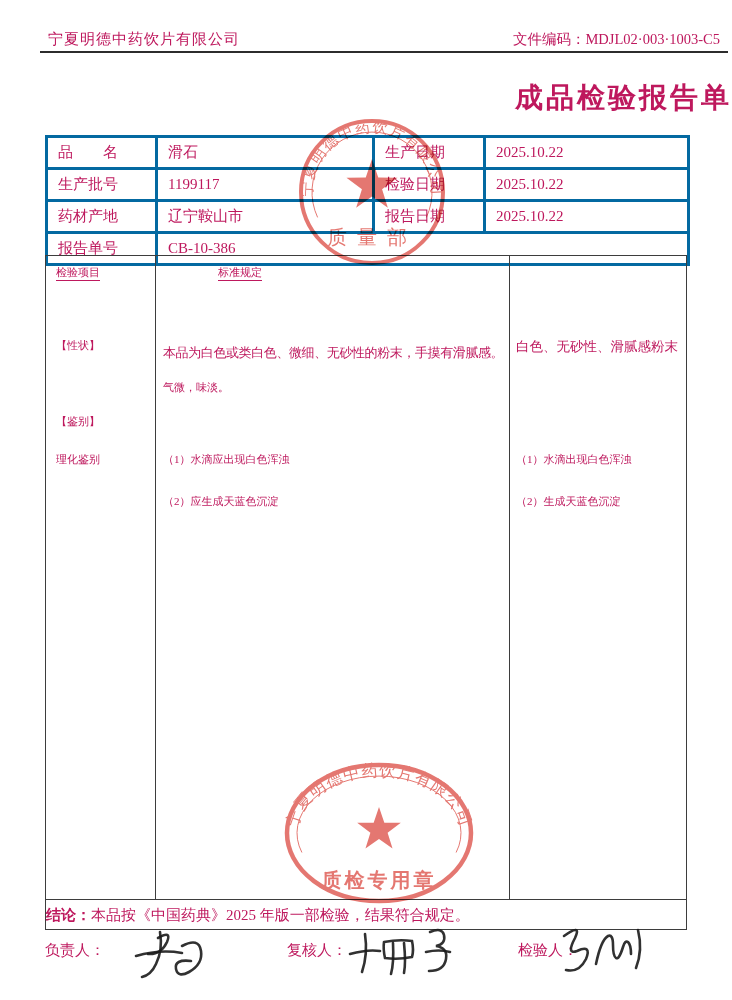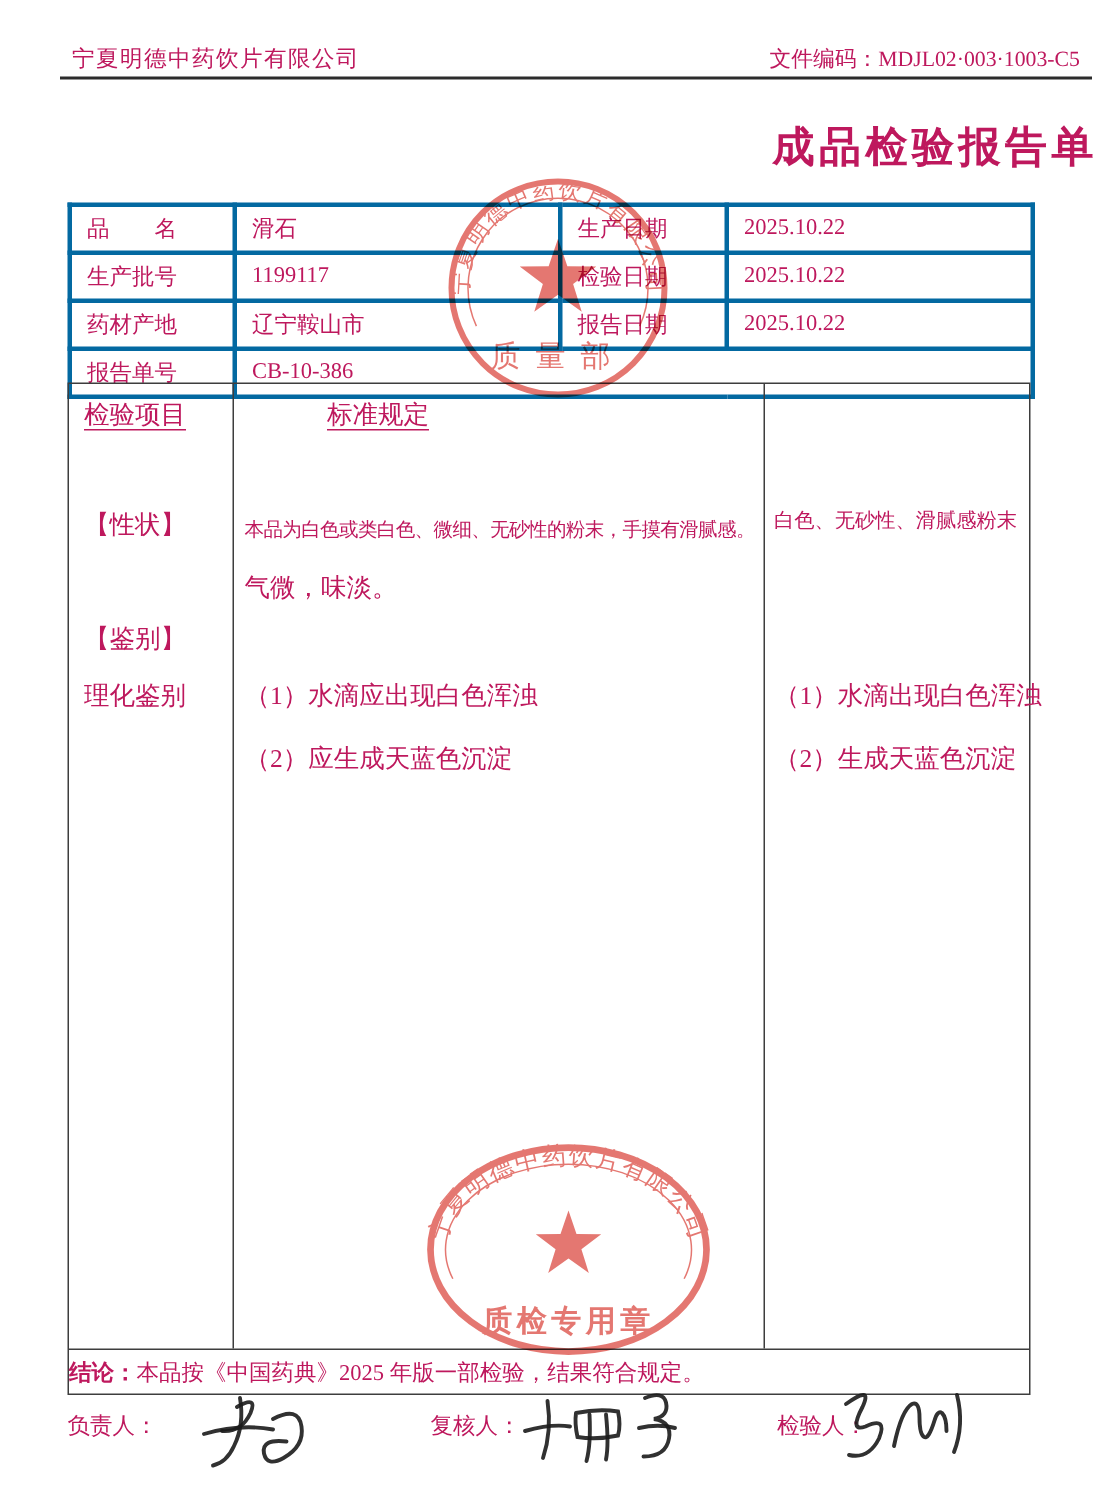--- a/index.html
+++ b/index.html
@@ -15,21 +15,21 @@
   
   .title{left:0;top:79px;width:732px;text-align:right;font-size:28px;font-weight:bold;letter-spacing:3px;}
   
   table.info{position:absolute;left:45px;top:135px;border-collapse:collapse;table-layout:fixed;width:642px;}
   table.info td{border:3px solid #0369a1;height:29px;font-size:15px;padding:0 0 0 10px;vertical-align:middle;}
   
   .insp{left:45px;top:255px;width:642px;height:675px;border:1px solid #3d3d3d;box-sizing:border-box;}
   .vline{position:absolute;top:0;width:1px;height:643px;background:#3d3d3d;}
   .v1{left:109px;} .v2{left:463px;}
   .hline{position:absolute;left:0;top:643px;width:100%;height:1px;background:#3d3d3d;}
-  .cell{position:absolute;font-size:17px;white-space:nowrap;}
+  .cell{position:absolute;font-size:11px;white-space:nowrap;}
   .u{text-decoration:underline;text-underline-offset:4px;}
   .hdr-item{left:10px;top:9px;}
   .hdr-std{left:172px;top:9px;}
   .hdr-res{left:463px;top:9px;width:178px;text-align:center;}
   .xz-label{left:10px;top:82px;}
   .xz-std1{left:117px;top:88px;font-size:13px;letter-spacing:-0.4px;text-align:center;}
   .xz-std2{left:117px;top:124px;}
   .xz-res{left:470px;top:82px;font-size:13.5px;}
   .jb-label{left:10px;top:158px;}
   .lh-label{left:10px;top:196px;}

